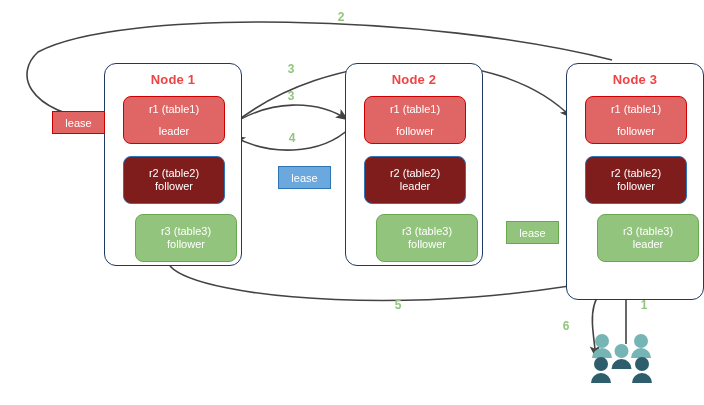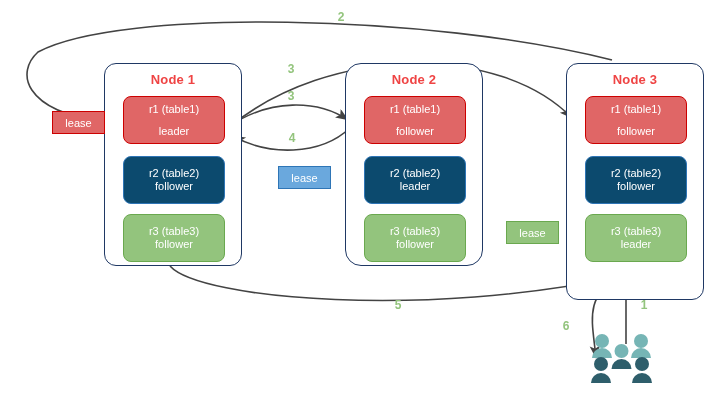--- a/index.html
+++ b/index.html
@@ -14,22 +14,22 @@
         border-radius:12px;background:#ffffff;}
   .node-title{position:absolute;left:0;right:0;top:8px;text-align:center;
         font-size:13px;font-weight:bold;color:#ef4444;letter-spacing:.2px;}
 
   
   .rep{position:absolute;box-sizing:border-box;border-radius:8px;
        display:flex;flex-direction:column;align-items:center;justify-content:center;
        color:#ffffff;font-size:11px;line-height:13px;text-align:center;}
   .rep .l1,.rep .l2{display:block;white-space:nowrap;}
   .rep-red{background:#e06666;border:1.6px solid #cc0000;gap:9px;}
-  .rep-blue{background:#0c4a6e;border:1.6px solid #2e75b6;}
-  .rep-green{background:#93c47d;border:1.6px solid #6aa84f;}
+  .rep-blue{background:#7f1d1d;border:1.6px solid #2e75b6;}
+  .rep-green{background:#93c47d;border:1.6px solid #6aa84f;margin-left:12px;}
 
   
   .lease{position:absolute;box-sizing:border-box;border-radius:0;
          display:flex;align-items:center;justify-content:center;
          color:#ffffff;font-size:11px;}
   .lease-red{background:#e06666;border:1.6px solid #cc0000;}
   .lease-blue{background:#6aa8dd;border:1.6px solid #2e75b6;}
   .lease-green{background:#93c47d;border:1.6px solid #6aa84f;}
 
   
@@ -75,21 +75,21 @@
     <div class="rep rep-blue" style="left:18px;top:92px;width:102px;height:48px;">
       <span class="l1">r2 (table2)</span>
       <span class="l2">follower</span>
     </div>
     <div class="rep rep-green" style="left:18px;top:150px;width:102px;height:48px;">
       <span class="l1">r3 (table3)</span>
       <span class="l2">follower</span>
     </div>
   </div>
 
-  <div class="node" style="left:345px;top:63px;width:138px;height:203px;border-radius:16px;">
+  <div class="node" style="left:345px;top:63px;width:138px;height:203px;">
     <div class="node-title">Node 2</div>
     <div class="rep rep-red" style="left:18px;top:32px;width:102px;height:48px;">
       <span class="l1">r1 (table1)</span>
       <span class="l2">follower</span>
     </div>
     <div class="rep rep-blue" style="left:18px;top:92px;width:102px;height:48px;">
       <span class="l1">r2 (table2)</span>
       <span class="l2">leader</span>
     </div>
     <div class="rep rep-green" style="left:18px;top:150px;width:102px;height:48px;">

